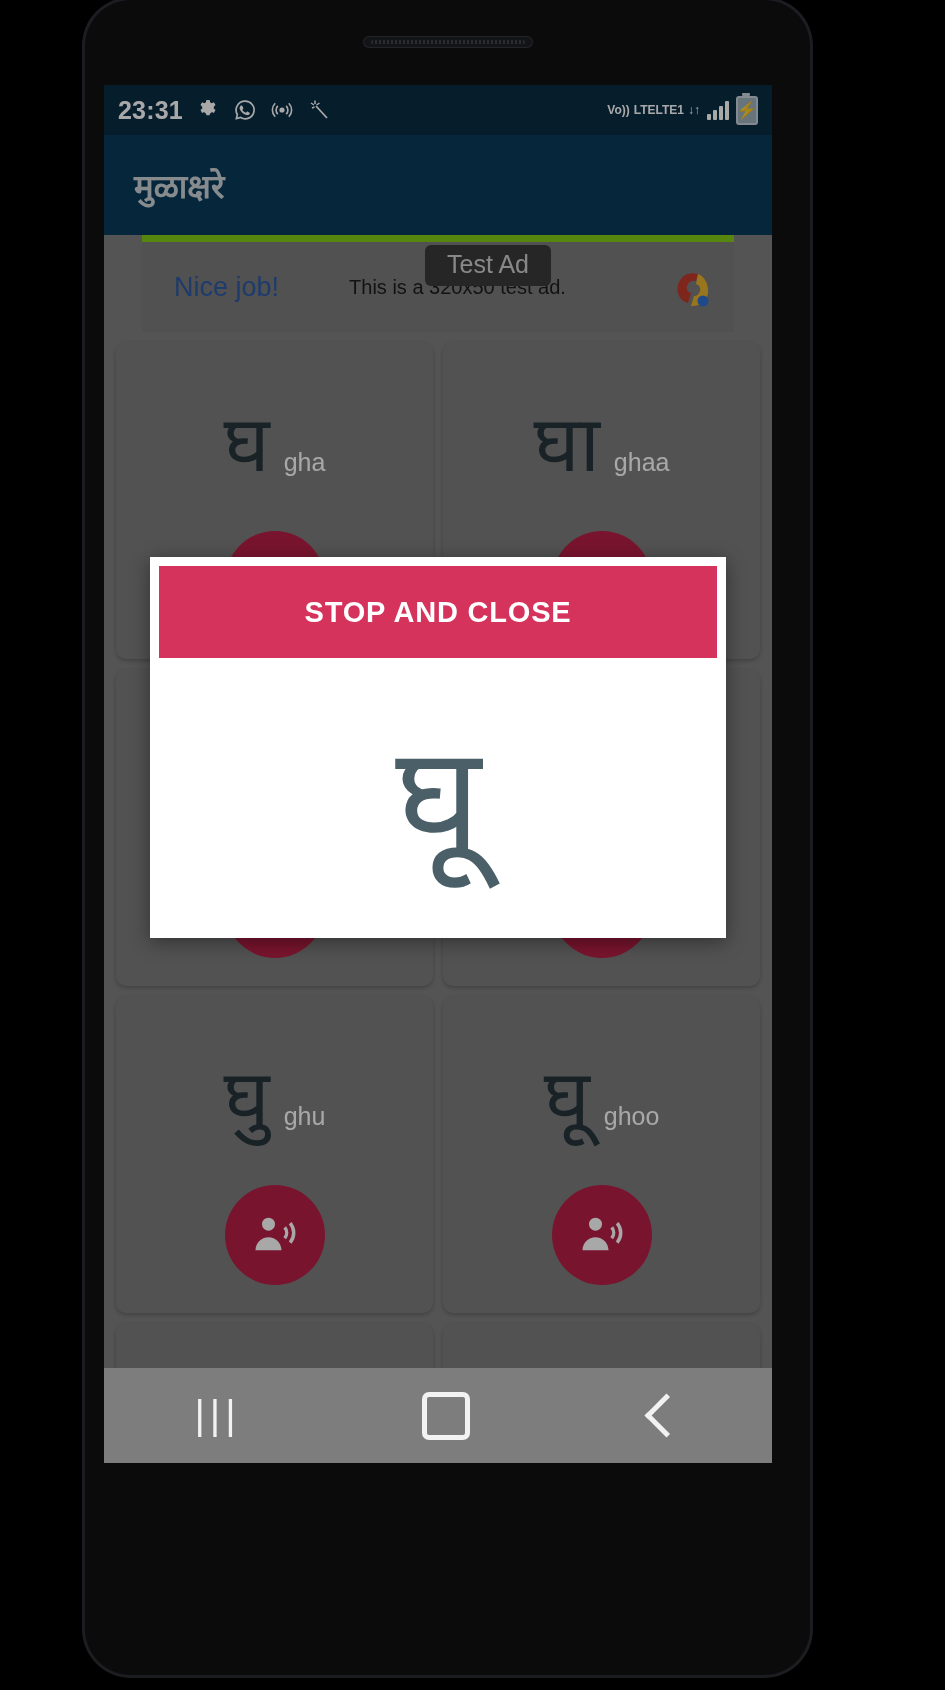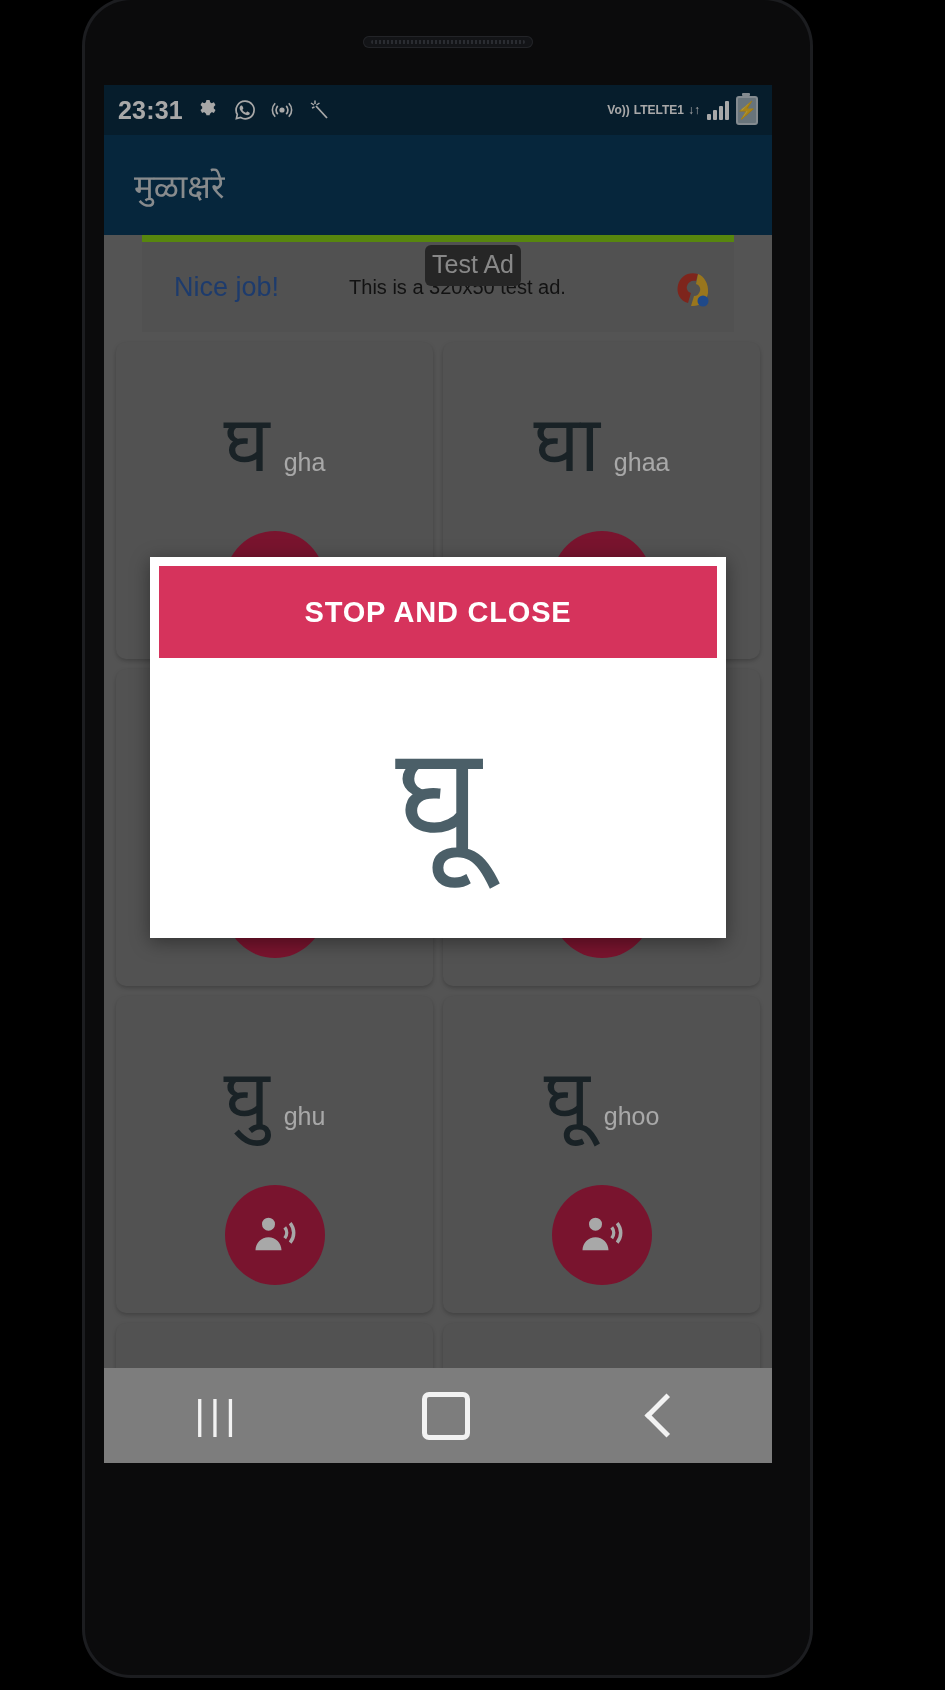--- a/index.html
+++ b/index.html
@@ -155,20 +155,21 @@
     background: #0a3a5c;
     display: flex;
     align-items: center;
     padding-left: 30px;
     box-sizing: border-box;
   }
   #app-title {
     color: #cfd4d6;
     font-size: 33px;
     font-family: "DejaVu Sans", sans-serif;
+    font-weight: bold;
   }
 
   
   #ad-banner {
     position: absolute;
     left: 38px;
     top: 150px;
     width: 592px;
     height: 97px;
     background: #7b7b7b;
@@ -189,21 +190,21 @@
     margin-left: 70px;
     font-family: "Liberation Sans", sans-serif;
   }
   #ad-badge {
     position: absolute;
     left: 283px;
     top: 3px;
     background: #3b3b3b;
     color: #cfcfcf;
     font-size: 25px;
-    padding: 5px 7px 7px;
+    padding: 5px 22px 7px;
     border-radius: 6px;
     font-family: "Liberation Sans", sans-serif;
   }
   #ad-logo {
     position: absolute;
     right: 18px;
     top: 50%;
     transform: translateY(-50%);
     width: 50px; height: 50px;
   }

